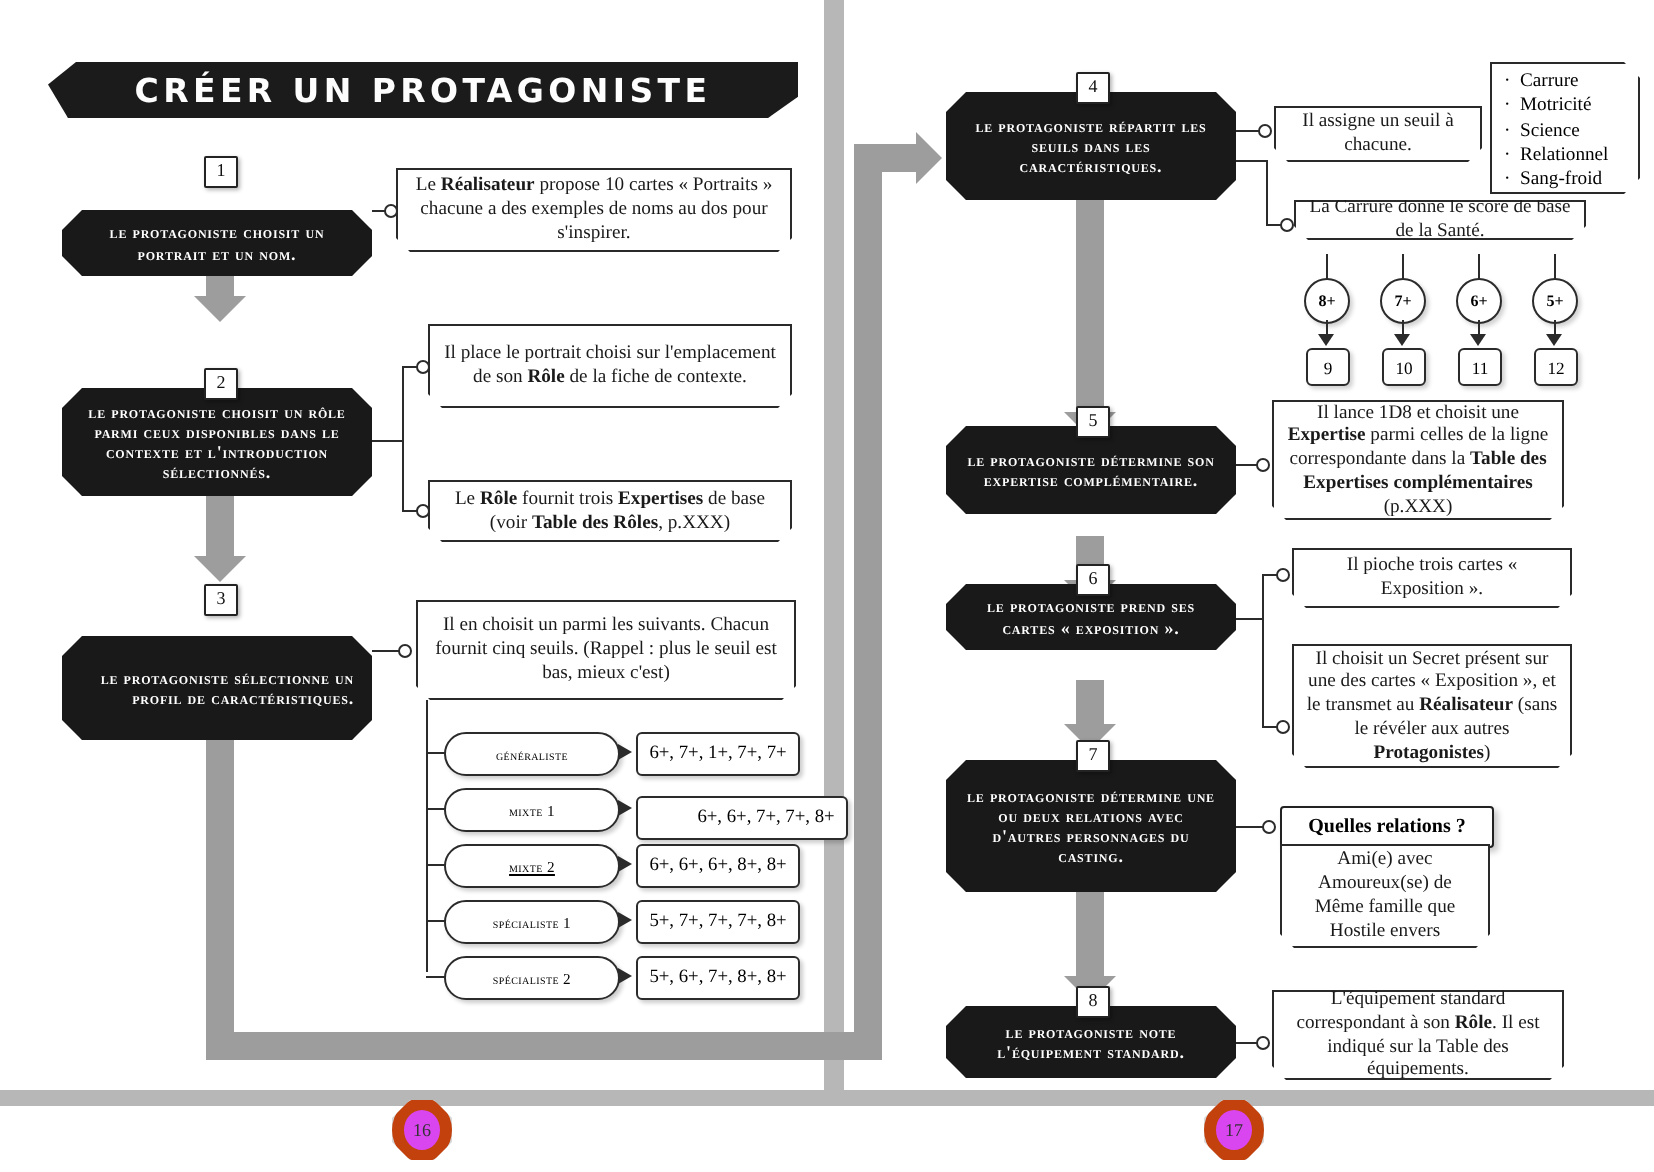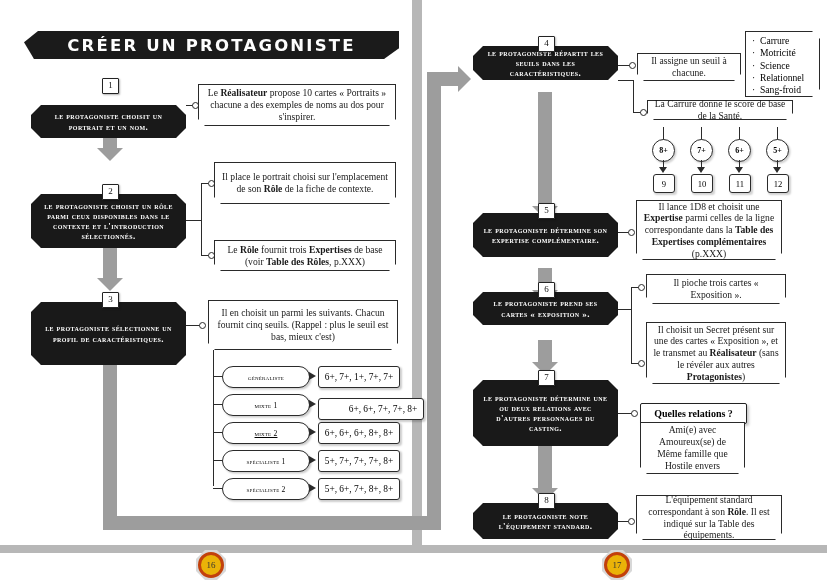--- a/index.html
+++ b/index.html
@@ -171,21 +171,21 @@
 
   
   .pagenum{
     position:absolute;width:30px;height:30px;
     display:flex;align-items:center;justify-content:center;
     background:#d8d8d8;
     clip-path:polygon(30% 0,70% 0,100% 30%,100% 70%,70% 100%,30% 100%,0 70%,0 30%);
   }
   .pagenum-inner{
     width:20px;height:20px;border-radius:50%;
-    background:#eab308;border:3px solid #c2410c;
+    background:#d946ef;border:6px solid #c2410c;
     display:flex;align-items:center;justify-content:center;
     font-size:9px;color:#333;
   }
 </style>
 </head>
 <body>
 
 <div class="page-bg" style="left:0;top:0;width:412px;height:545px;"></div>
 <div class="page-shadow" style="left:0;top:545px;width:418px;height:8px;"></div>
 <div class="page-bg" style="left:422px;top:0;width:405px;height:545px;"></div>
@@ -230,21 +230,21 @@
 <div class="note" style="left:214px;top:162px;width:182px;height:42px;">
   <span>Il place le portrait choisi sur l'emplacement de son <b>Rôle</b> de la fiche de contexte.</span>
 </div>
 <div class="hline" style="left:201px;top:255px;width:11px;"></div>
 <div class="dot" style="left:208px;top:252px;"></div>
 <div class="note" style="left:214px;top:240px;width:182px;height:31px;">
   <span>Le <b>Rôle</b> fournit trois <b>Expertises</b> de base (voir <b>Table des Rôles</b>, p.XXX)</span>
 </div>
 
 <div class="badge" style="left:102px;top:292px;">3</div>
-<div class="step" style="left:31px;top:302px;width:155px;height:63px;">
+<div class="step" style="left:31px;top:318px;width:155px;height:52px;text-align:right;">
   <div class="step-label">Le Protagoniste sélectionne un profil de Caractéristiques.</div>
 </div>
 <div class="hline" style="left:186px;top:325px;width:16px;"></div>
 <div class="dot" style="left:199px;top:322px;"></div>
 <div class="note" style="left:208px;top:300px;width:190px;height:50px;">
   <span>Il en choisit un parmi les suivants. Chacun fournit cinq seuils. (Rappel : plus le seuil est bas, mieux c'est)</span>
 </div>
 
 <div class="vline" style="left:213px;top:350px;height:136px;"></div>
 
@@ -299,21 +299,21 @@
 <div class="garrow" style="left:538px;top:268px;width:14px;height:24px;"></div>
 <div class="garrow-head" style="left:532px;top:290px;"></div>
 
 <div class="garrow" style="left:538px;top:340px;width:14px;height:24px;"></div>
 <div class="garrow-head" style="left:532px;top:362px;"></div>
 
 <div class="garrow" style="left:538px;top:446px;width:14px;height:44px;"></div>
 <div class="garrow-head" style="left:532px;top:488px;"></div>
 
 <div class="badge" style="left:538px;top:36px;">4</div>
-<div class="step" style="left:473px;top:46px;width:145px;height:34px;">
+<div class="step" style="left:473px;top:46px;width:145px;height:54px;">
   <div class="step-label">Le Protagoniste répartit les seuils dans les Caractéristiques.</div>
 </div>
 <div class="hline" style="left:618px;top:65px;width:14px;"></div>
 <div class="dot" style="left:629px;top:62px;"></div>
 <div class="note" style="left:637px;top:53px;width:104px;height:28px;">
   <span>Il assigne un seuil à chacune.</span>
 </div>
 
 <div class="bullets" style="left:745px;top:31px;width:75px;height:66px;">
   <div><span class="bp">·</span><span>Carrure</span></div>

